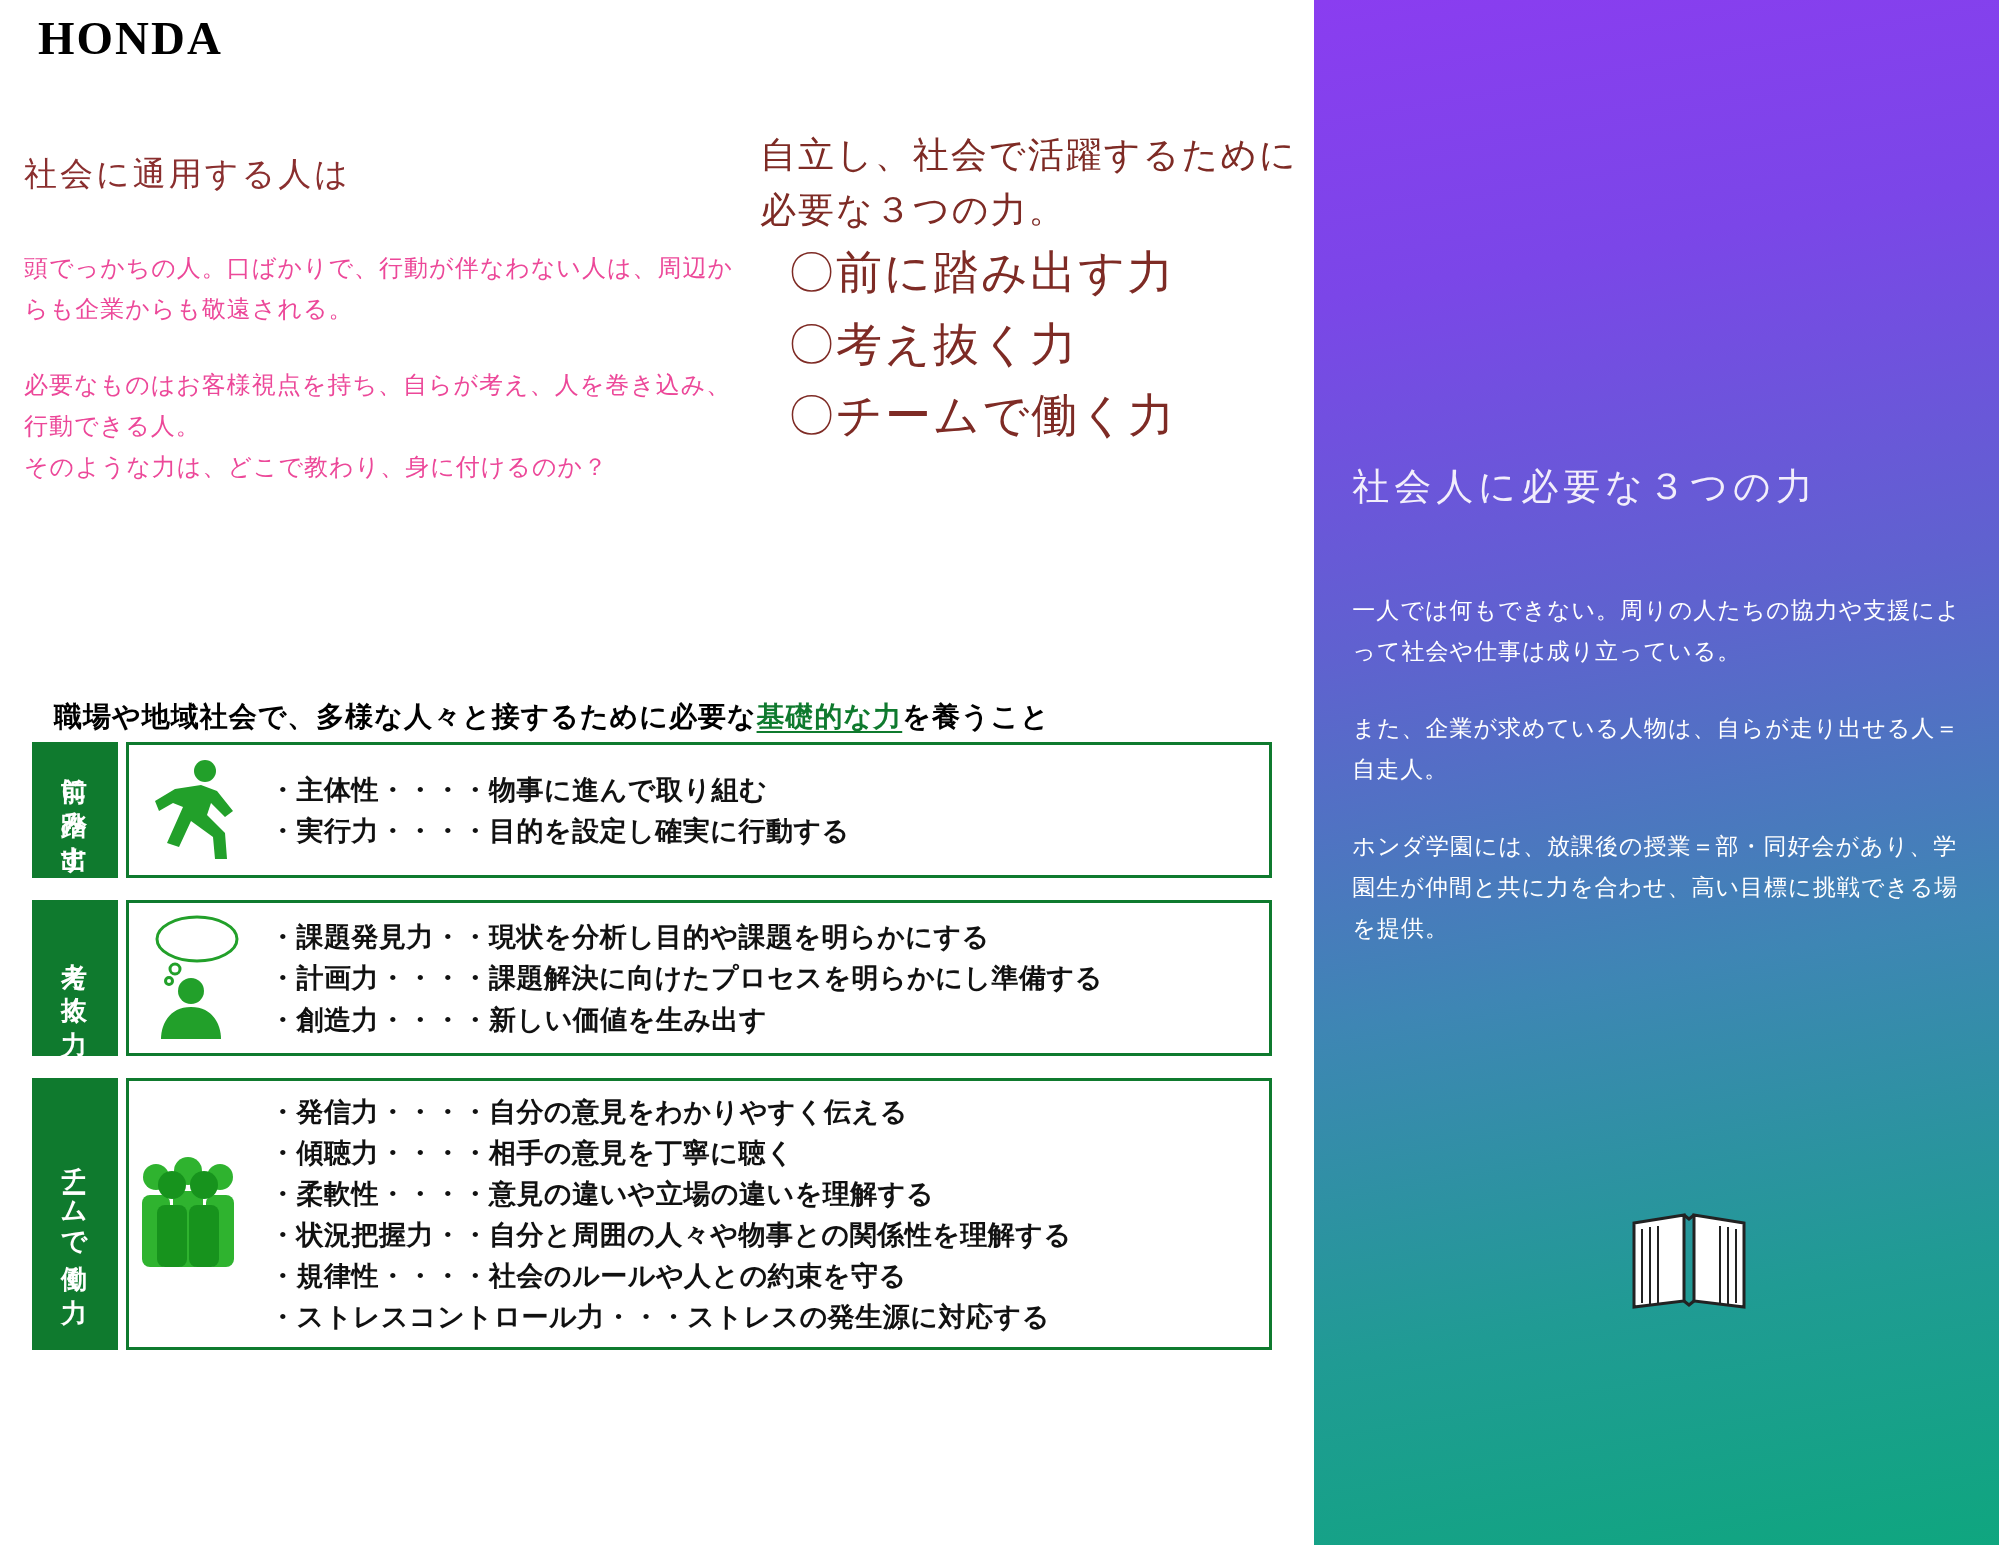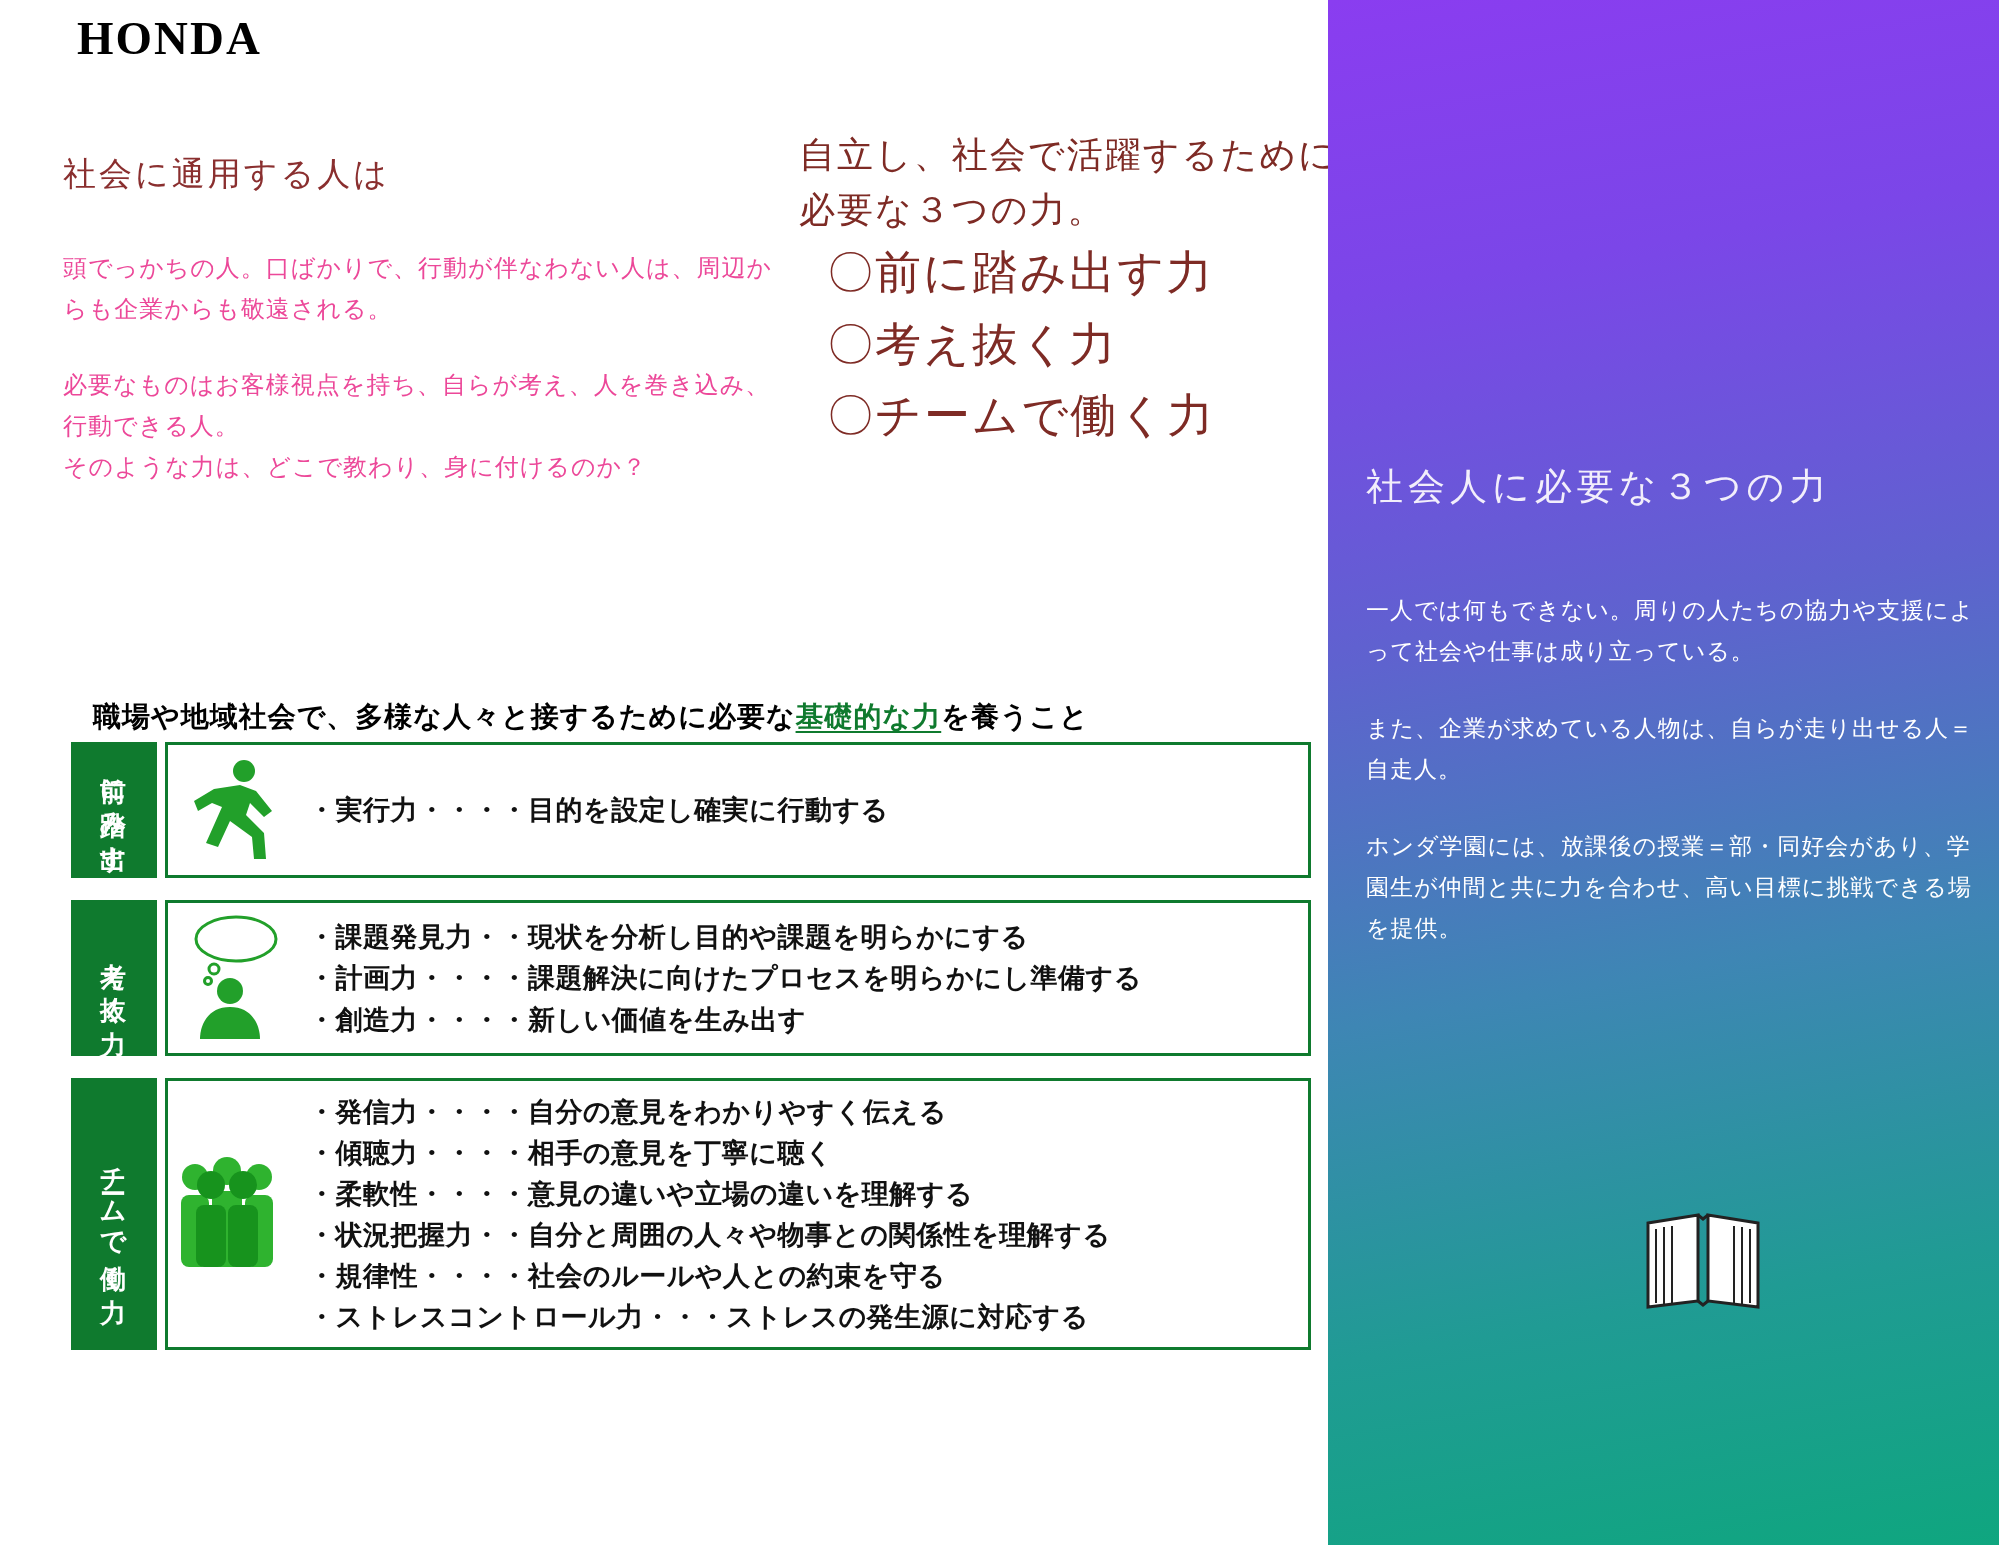--- a/index.html
+++ b/index.html
@@ -11,21 +11,20 @@
     width: 1999px;
     height: 1545px;
     font-family: "Liberation Sans", sans-serif;
     overflow: hidden;
     position: relative;
   }
   .page {
     position: absolute;
     inset: 0;
     display: flex;
-    padding-left: 39px;
   }
 
   
   .left-panel {
     position: relative;
     width: 1300px;
     height: 100%;
     background: #ffffff;
     box-sizing: border-box;
   }
@@ -234,20 +233,21 @@
       <div class="block-row">
         <div class="block-tab">前に踏み出す力</div>
         <div class="block-body">
           <div class="block-icon">
             <svg width="120" height="110" viewBox="0 0 120 110" aria-hidden="true">
               <circle cx="66" cy="16" r="11" fill="#22a02a"></circle>
               <path d="M62 30 L78 36 L94 56 L86 62 L72 48 L68 60 L86 78 L88 104 L76 104 L74 82 L52 66 L40 92 L28 88 L44 52 L34 48 L20 56 L16 46 L36 34 Z" fill="#22a02a"></path>
             </svg>
           </div>
           <div class="block-list">
+            <div>・主体性・・・・物事に進んで取り組む</div>
             <div>・実行力・・・・目的を設定し確実に行動する</div>
           </div>
         </div>
       </div>
 
       <div class="block-row">
         <div class="block-tab">考え抜く力</div>
         <div class="block-body">
           <div class="block-icon">
             <svg width="120" height="130" viewBox="0 0 120 130" aria-hidden="true">

